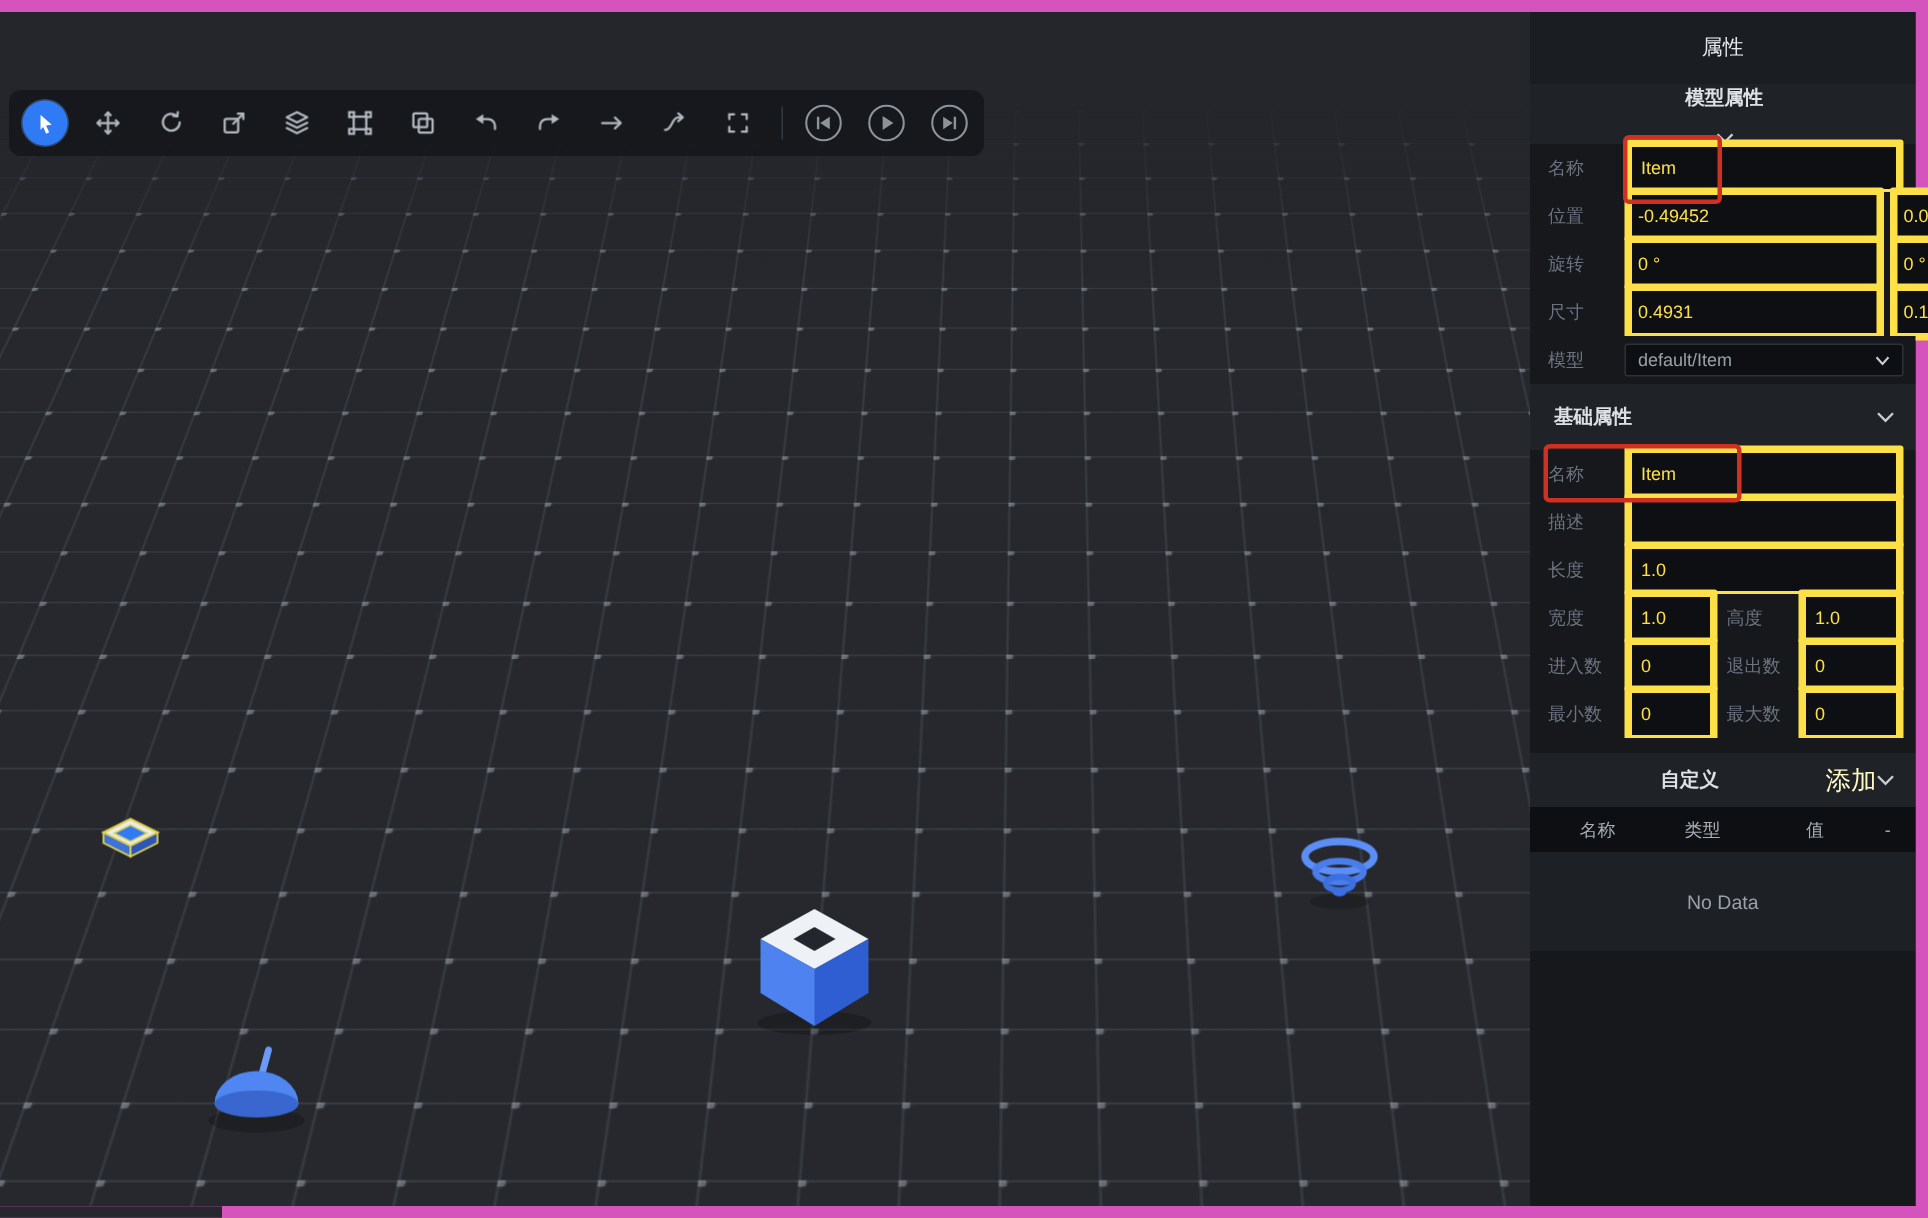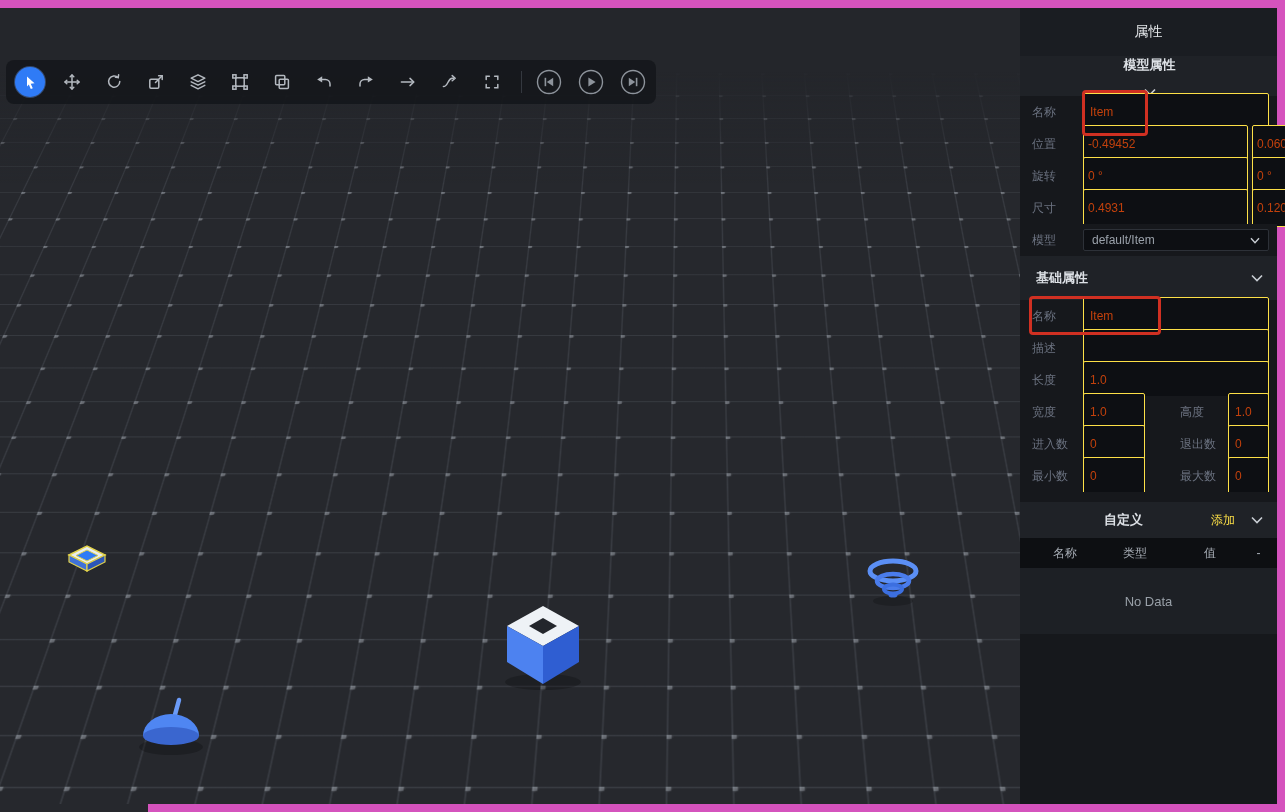--- a/index.html
+++ b/index.html
@@ -38,26 +38,26 @@
   
   .panel{position:absolute;left:1020px;top:8px;width:257px;height:796px;
     background:#16181c;display:flex;flex-direction:column;color:#c6cbd1;}
   .p-title{height:48px;flex:none;display:flex;align-items:center;justify-content:center;
     background:#1a1d22;color:#e4e7ea;font-size:14px;text-align:right;}
   .sec-h{flex:none;display:flex;align-items:center;background:#1f2227;
     padding:0 14px 0 16px;color:#dde1e6;font-size:13px;font-weight:bold;}
   .h40{height:40px;flex-direction:column;}.h44{height:44px;}.h36{height:36px;text-align:center;}
   .sec-t{flex:1;}
   .chev{flex:none;}
-  .add{flex:none;color:#fde047;font-weight:normal;font-size:12px;margin-right:16px;cursor:pointer;}
+  .add{flex:none;color:#fef9c3;font-weight:normal;font-size:17px;cursor:pointer;}
   .row{flex:none;height:32px;display:flex;align-items:center;padding:0 8px 0 12px;background:#16181c;}
   .lab{width:51px;flex:none;color:#6b7280;font-size:12px;}
-  .lab2{width:48px;flex:none;margin-left:35px;color:#6b7280;font-size:12px;}
-  .ipt{height:38px;background:#0d0f13;border:1px solid #fde047;border-radius:2px;
-    color:#c2410c;font-size:12px;padding:0 6px;outline:none;min-width:0;
+  .lab2{width:48px;flex:none;margin-left:6px;color:#6b7280;font-size:12px;}
+  .ipt{height:38px;background:#0d0f13;border:5px solid #fde047;border-radius:2px;
+    color:#fde047;font-size:12px;padding:0 6px;outline:none;min-width:0;
     font-family:"Liberation Sans","DejaVu Sans",sans-serif;}
   .grow{flex:1;}
   .w1{width:62px;flex:none;}
   .triple{flex:1;display:flex;gap:4px;}
   .triple .ipt{flex:1;padding:0 4px;}
   .sel{flex:1;height:22px;background:#0d0f13;border:1px solid #2d3138;border-radius:2px;
     display:flex;align-items:center;justify-content:space-between;padding:0 8px;
     color:#9aa1aa;font-size:12px;cursor:pointer;gap:48px;}
   .spacer{flex:none;height:10px;background:#16181c;}
   .tbl-h{flex:none;height:30px;display:flex;align-items:center;background:#0d0f12;

